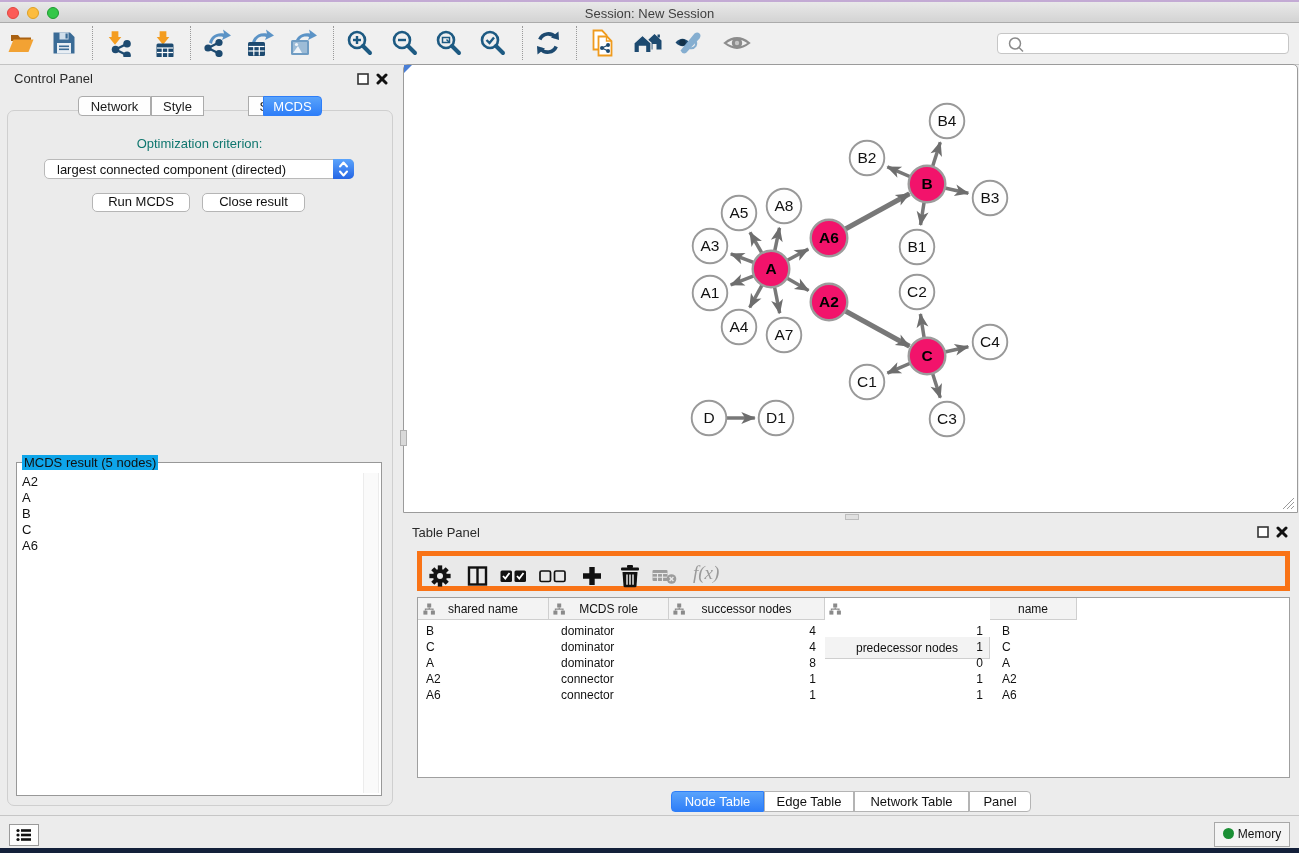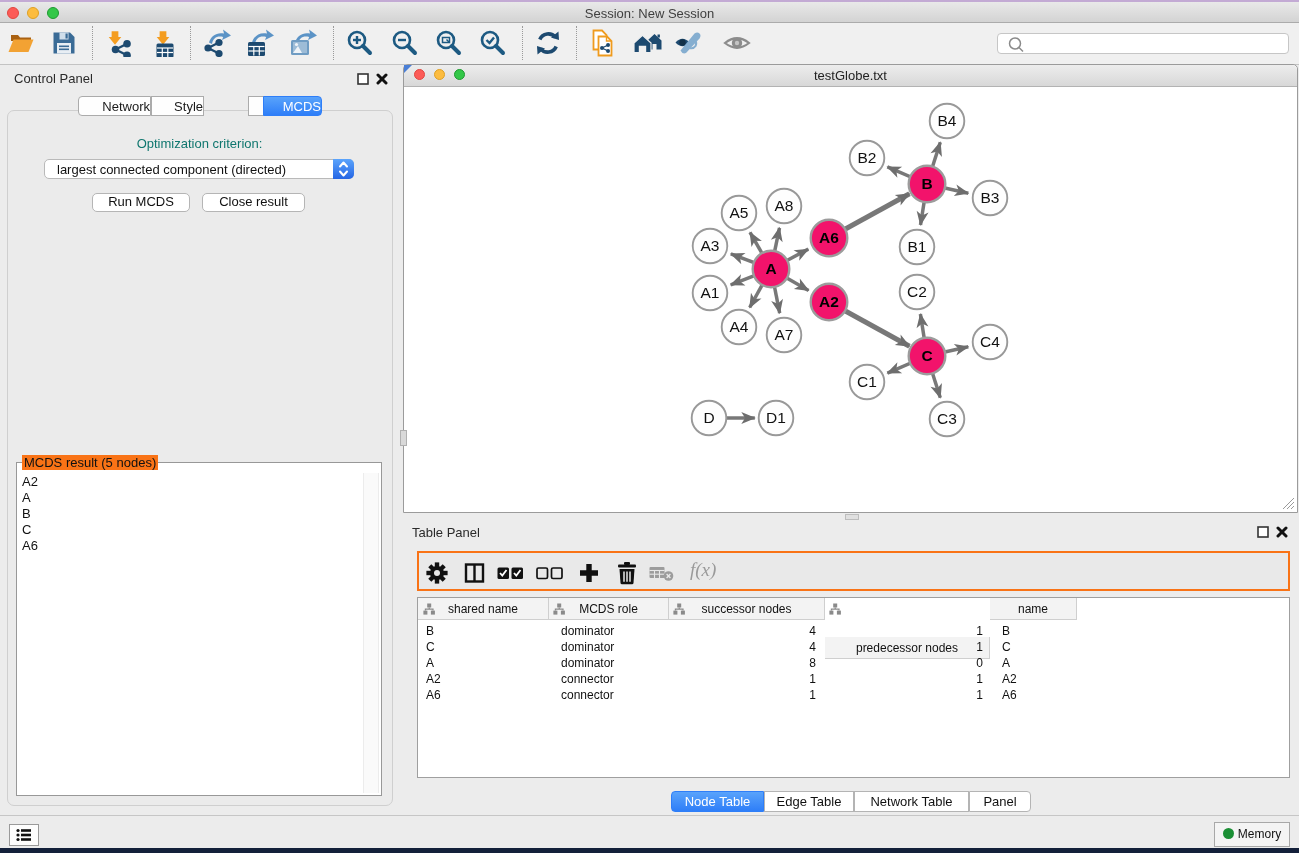--- a/index.html
+++ b/index.html
@@ -13,42 +13,42 @@
 #wallstrip-top{left:0;top:0;width:1299px;height:2px;background:#c3aad4;}
 #toolbar{left:0;top:23px;width:1299px;height:41px;background:#f0f0f0;border-bottom:1px solid #c3c3c3;}
 .sep{position:absolute;top:3px;height:34px;width:0;border-left:1px dotted #9a9a9a;}
 #searchbox{position:absolute;left:997px;top:10px;width:290px;height:19px;background:#fff;
   border:1px solid #c6c6c6;border-radius:4px;}
 
 #cp-title{left:14px;top:71px;font-size:13px;color:#2a2a2a;}
 #cp-box{left:7px;top:110px;width:384px;height:694px;background:#ebebeb;
   border:1px solid #cfcfcf;border-radius:7px;}
 .tab{position:absolute;top:96px;height:20px;border:1px solid #ababab;background:#fefefe;
-  font-size:13px;color:#1a1a1a;text-align:right;line-height:20px;box-sizing:border-box;}
+  font-size:13px;color:#1a1a1a;text-align:center;line-height:20px;box-sizing:border-box;}
 .tabblue{background:linear-gradient(#59a3fb,#2e7ef8) !important;color:#fff !important;border-color:#2e7ef8 !important;}
 #opt-label{left:0px;top:136px;width:399px;text-align:center;font-size:13px;color:#0f766e;}
 #dropdown{left:44px;top:159px;width:310px;height:20px;background:#fff;border:1px solid #b9b9b9;
   border-radius:5px;font-size:13px;color:#111;line-height:20px;box-sizing:border-box;}
 #dd-btn{position:absolute;right:-1px;top:-1px;width:21px;height:20px;border-radius:0 5px 5px 0;
   background:linear-gradient(#5ba4fc,#2465e4);}
 .btn{position:absolute;height:17px;background:#fff;border:1px solid #b5b5b5;border-radius:5px;
   font-size:13px;color:#111;text-align:center;line-height:16px;}
 #fieldset{left:16px;top:462px;width:364px;height:332px;border:1px solid #989898;background:#fff;}
-#fs-legend{position:absolute;left:5px;top:-8px;background:#f97316;font-size:13px;color:#111;padding:0 2px;}
+#fs-legend{position:absolute;left:5px;top:-8px;background:#0ea5e9;font-size:13px;color:#111;padding:0 2px;}
 #fs-scroll{position:absolute;right:2px;top:10px;width:14px;height:320px;background:#fafafa;border-left:1px solid #ececec;border-right:1px solid #ececec;}
 #fs-list{position:absolute;left:5px;top:11px;font-size:13px;color:#111;line-height:16px;}
 
 #net-win{left:403px;top:64px;width:895px;height:449px;background:#fff;
   border:1px solid #9b9b9b;border-radius:5px 5px 0 0;box-sizing:border-box;}
 #net-tbar{position:absolute;left:0;top:0;width:893px;height:21px;
   background:linear-gradient(#ededed,#d8d8d8);border-bottom:1px solid #b3b3b3;border-radius:5px 5px 0 0;}
 #net-title{width:100%;text-align:center;font-size:13px;color:#222;line-height:21px;}
 
 #tp-title{left:412px;top:525px;font-size:13px;color:#2a2a2a;}
-#tp-toolbar{left:417px;top:551px;width:873px;height:40px;background:#e9e9e9;border:2px solid #f97316;box-sizing:border-box;}
+#tp-toolbar{left:417px;top:551px;width:873px;height:40px;background:#e9e9e9;border:5px solid #f97316;box-sizing:border-box;}
 #tp-table{left:417px;top:597px;width:873px;height:181px;background:#fff;border:1px solid #9f9f9f;box-sizing:border-box;padding-left:12px;}
 .th{position:absolute;top:0;height:22px;background:#f3f3f3;border-right:1px solid #cfcfcf;
   border-bottom:1px solid #cfcfcf;box-sizing:border-box;font-size:12px;color:#111;text-align:center;line-height:22px;}
 .td{position:absolute;font-size:12px;color:#111;height:16px;line-height:16px;}
 .btab{position:absolute;top:791px;height:21px;border:1px solid #b4b4b4;background:#fff;
   font-size:13px;color:#111;text-align:center;line-height:20px;box-sizing:border-box;}
 #statusline{left:0;top:815px;width:1299px;height:1px;background:#c6c6c6;}
 #statusbar{left:0;top:816px;width:1299px;height:32px;background:#ececec;}
 #wallstrip-bot{left:0;top:848px;width:1299px;height:5px;background:#13203a;}
 #listbtn{left:9px;top:824px;width:28px;height:20px;background:#fdfdfd;border:1px solid #9a9a9a;}
@@ -236,26 +236,20 @@
 </div>
 <div class="btn abs" style="left:92px;top:193px;width:96px;">Run MCDS</div>
 <div class="btn abs" style="left:202px;top:193px;width:101px;">Close result</div>
 <div id="fieldset" class="abs">
   <div id="fs-legend">MCDS result (5 nodes)</div>
   <div id="fs-scroll"></div>
   <div id="fs-list">A2<br>A<br>B<br>C<br>A6</div>
 </div>
 
 <div id="net-win" class="abs">
-  <div id="net-tbar">
-    <div class="tl" style="left:10px;top:4px;width:11px;height:11px;background:#fc5b57;border:1px solid #e2463f;box-sizing:border-box;"></div>
-    <div class="tl" style="left:30px;top:4px;width:11px;height:11px;background:#fcbc3f;border:1px solid #dfa023;box-sizing:border-box;"></div>
-    <div class="tl" style="left:50px;top:4px;width:11px;height:11px;background:#33c748;border:1px solid #1f9a31;box-sizing:border-box;"></div>
-    <div id="net-title">testGlobe.txt</div>
-  </div>
   <div id="graph" style="position:absolute;left:0;top:22px;">
   <svg width="893" height="425" viewBox="0 0 893 425">
     <defs>
       <marker id="ah" markerWidth="17" markerHeight="14" refX="14" refY="7" orient="auto" markerUnits="userSpaceOnUse">
         <path d="M0.5,1 L15,7 L0.5,13 L4.3,7 Z" fill="#6e6e6e"></path>
       </marker>
     </defs>
     <g stroke="#787878">
     <line x1="367.0" y1="182.0" x2="346.0" y2="145.3" stroke-width="3.5" marker-end="url(#ah)"></line>
     <line x1="367.0" y1="182.0" x2="375.5" y2="140.8" stroke-width="3.5" marker-end="url(#ah)"></line>

